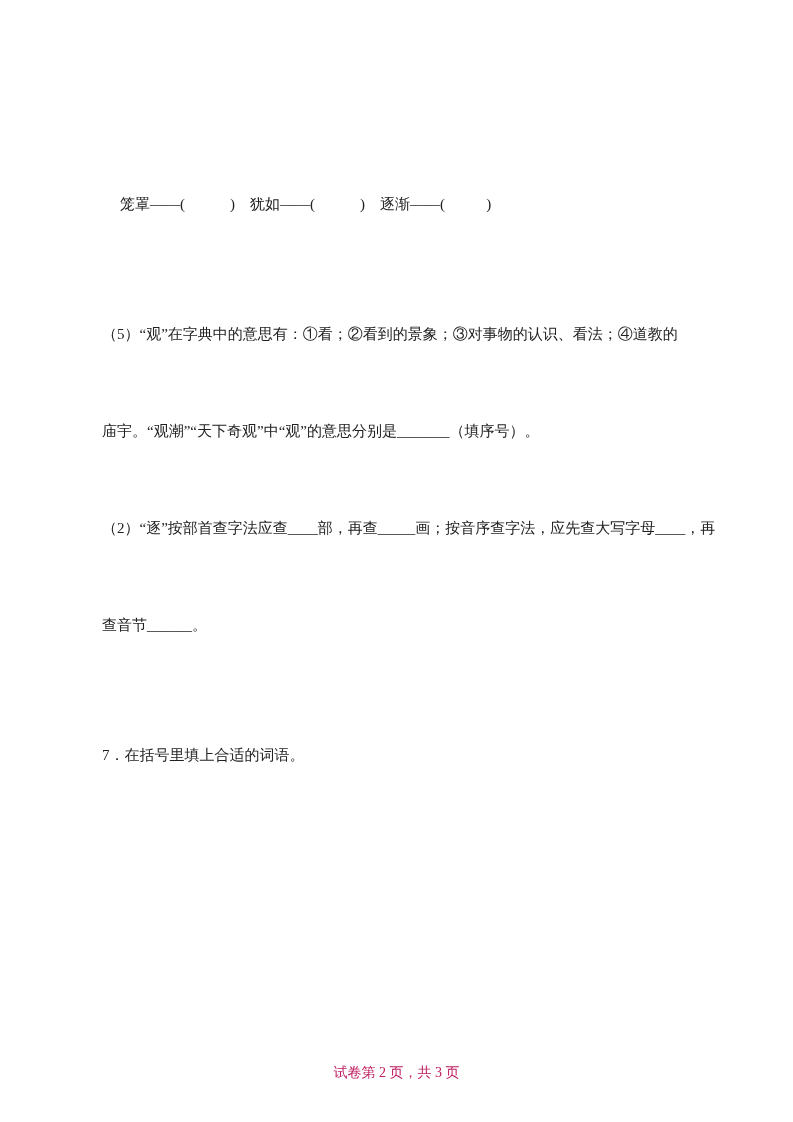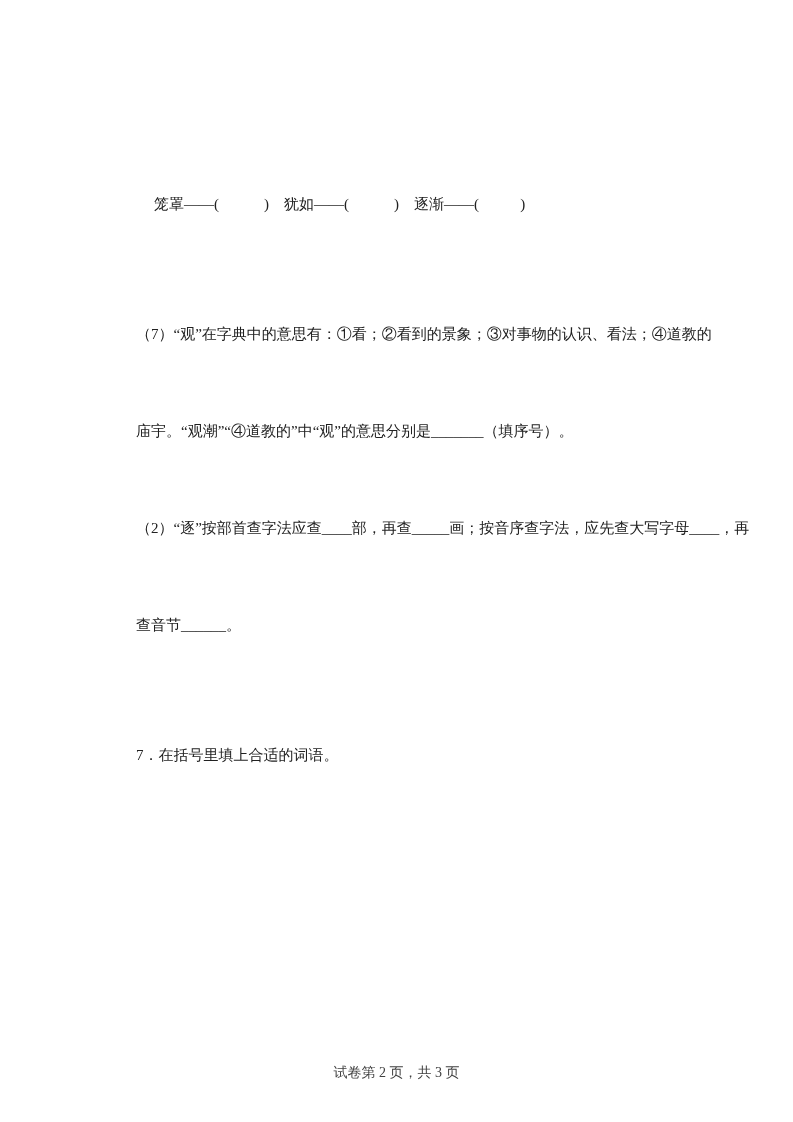--- a/index.html
+++ b/index.html
@@ -20,46 +20,45 @@
     left: 102px;
     top: 91px;
     width: 640px;
     font-size: 15px;
     line-height: 32.4px;
     white-space: pre;
   }
   .line {
     height: 32.4px;
     white-space: pre;
-    margin-left: 34px;
   }
   .indent {
     padding-left: 18px;
   }
   .page-footer {
     position: absolute;
     top: 1062px;
     left: 0;
     width: 793px;
     text-align: center;
     font-size: 14px;
     line-height: 22px;
-    color: #404040;
+    color: #be185d;
     white-space: pre;
   }
 </style>
 </head>
 <body>
 
 <div class="page-content">
 
   <div class="line indent">笼罩——(            )    犹如——(            )    逐渐——(           )</div>
 
-  <div class="line">（7）“观”在字典中的意思有：①看；②看到的景象；③对事物的认识、看法；④道教的</div>
-  <div class="line">庙宇。“观潮”“④道教的”中“观”的意思分别是_______（填序号）。</div>
+  <div class="line">（5）“观”在字典中的意思有：①看；②看到的景象；③对事物的认识、看法；④道教的</div>
+  <div class="line">庙宇。“观潮”“天下奇观”中“观”的意思分别是_______（填序号）。</div>
   <div class="line">（2）“逐”按部首查字法应查____部，再查_____画；按音序查字法，应先查大写字母____，再</div>
   <div class="line">查音节______。</div>
 
   <div class="line">7．在括号里填上合适的词语。</div>
   
   
   
 
   
   

